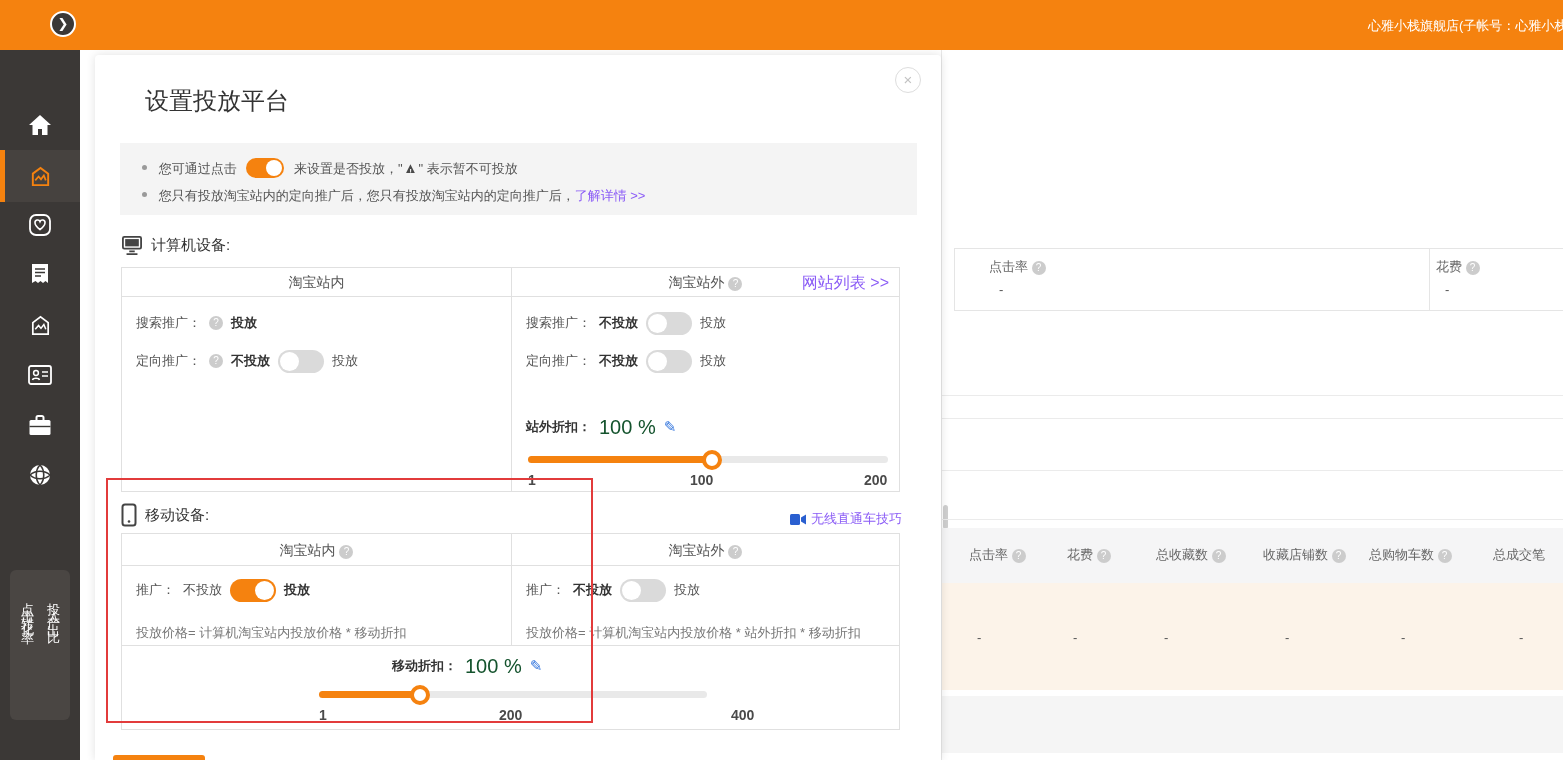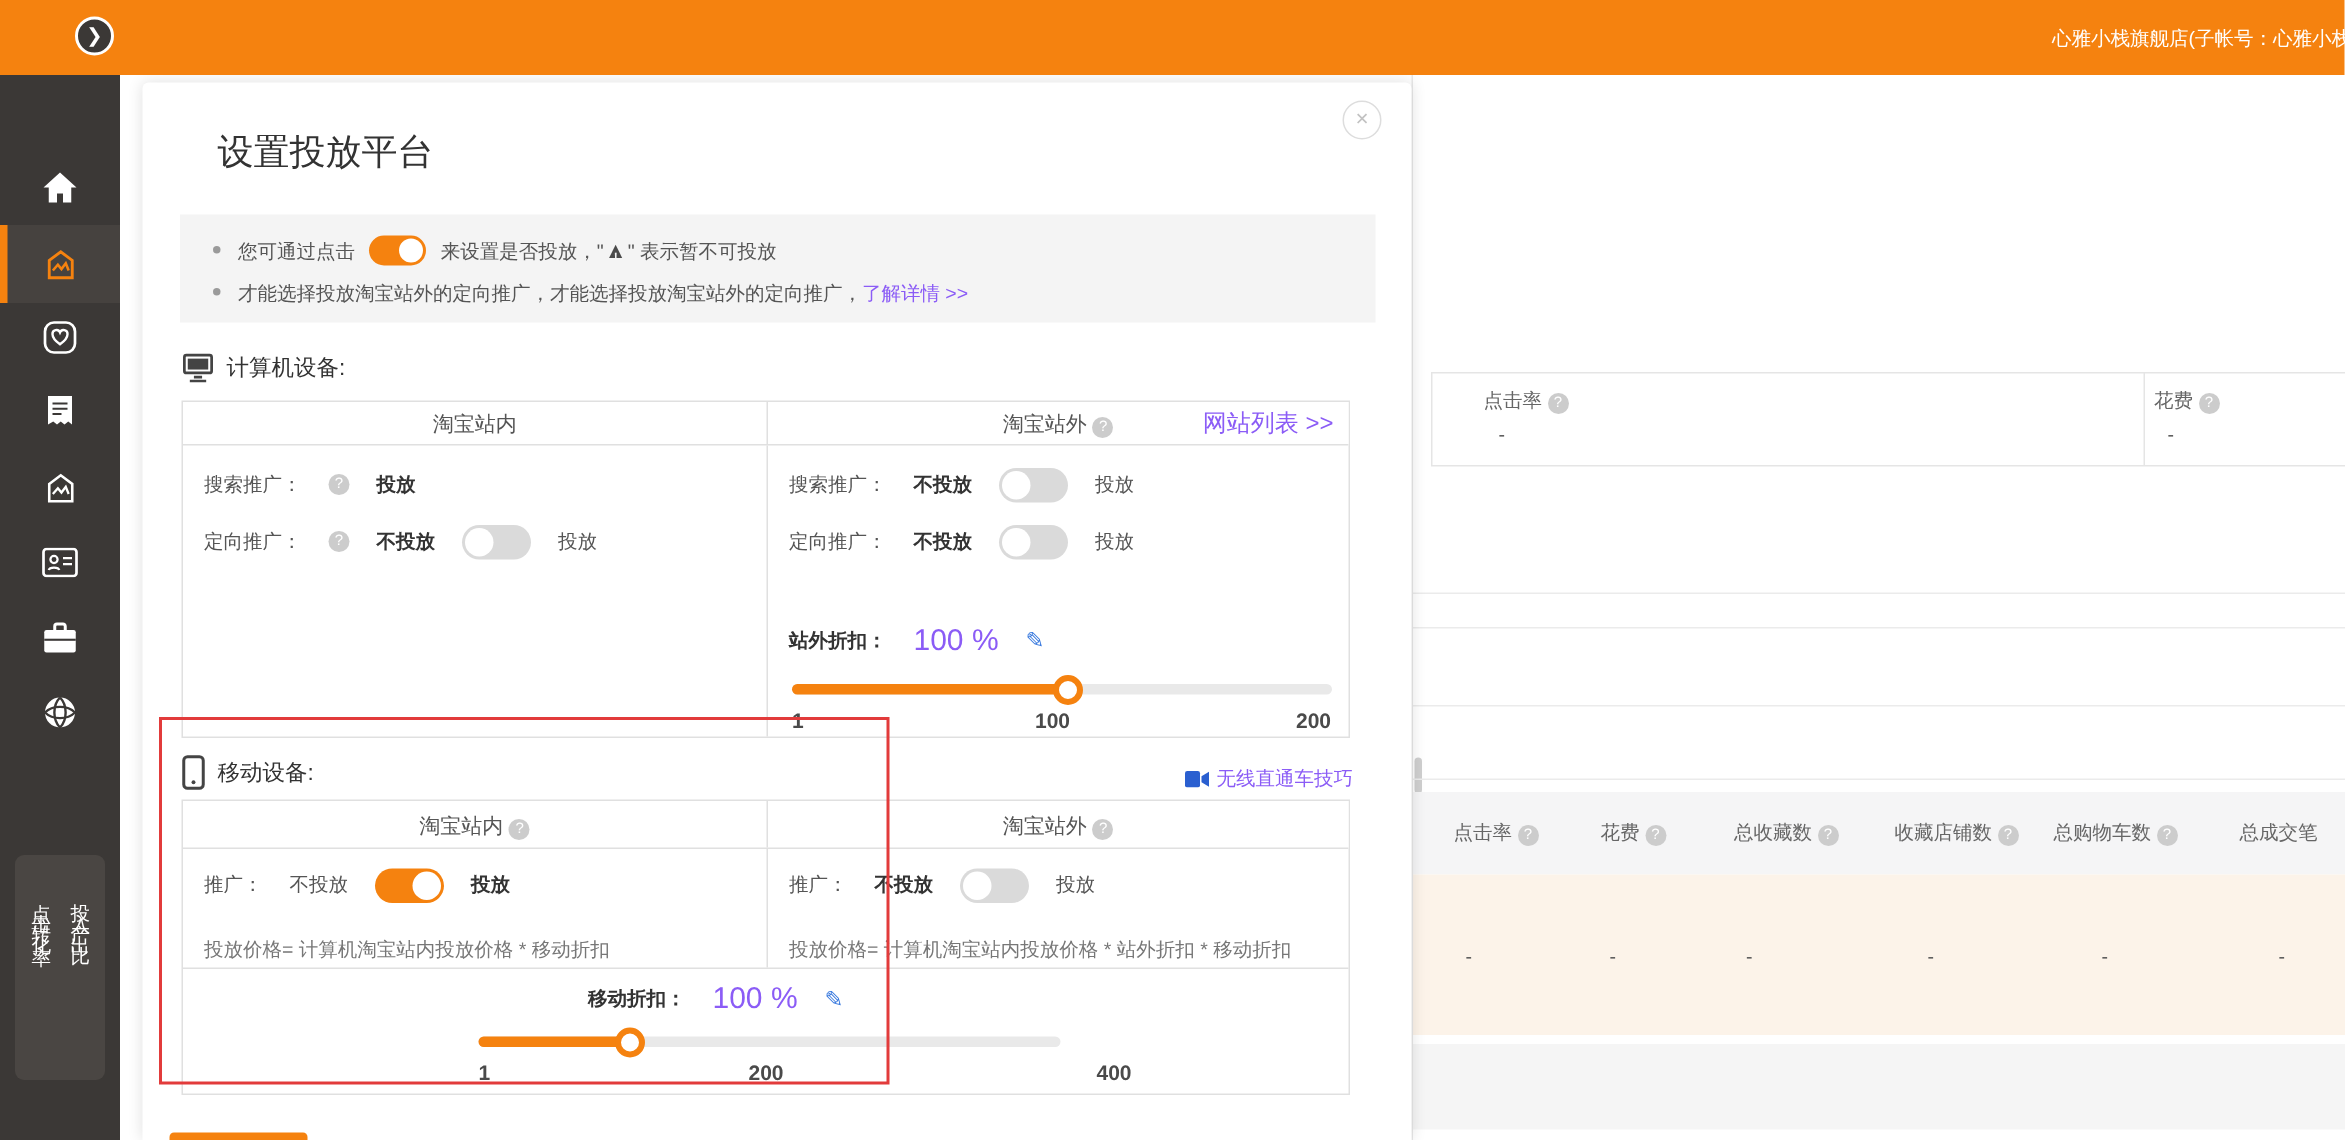--- a/index.html
+++ b/index.html
@@ -44,27 +44,27 @@
   .sec-title { position:absolute; font-size:15px; color:#333; display:flex; align-items:center; gap:8px; }
   .ptable { position:absolute; left:26px; width:779px; border:1px solid #e0e0e0; font-size:13px; color:#555; }
   .thead { display:flex; border-bottom:1px solid #e0e0e0; background:#fff; }
   .hcell { text-align:center; color:#555; font-size:14px; position:relative; }
   .hcell.l { width:390px; border-right:1px solid #e0e0e0; }
   .hcell.r { flex:1; }
   .tbody { display:flex; position:relative; }
   .cell-l { width:390px; border-right:1px solid #e0e0e0; position:relative; }
   .cell-r { flex:1; position:relative; }
   .bold { font-weight:bold; color:#333; }
-  .rowline { position:absolute; left:14px; white-space:nowrap; height:24px; display:flex; align-items:center; gap:18px; }
+  .rowline { position:absolute; left:14px; white-space:nowrap; height:24px; display:flex; align-items:center; gap:8px; }
   .formula { color:#777; }
 
   .help { display:inline-block; width:14px; height:14px; border-radius:50%; background:#ccc; color:#fff;
     font-size:10px; line-height:14px; text-align:center; cursor:pointer; }
   .pencil { color:#3577de; font-size:15px; cursor:pointer; }
-  .disc-val { color:#8b5cf6; font-size:20px; }
+  .disc-val { color:#14532d; font-size:20px; }
 
   .toggle { display:inline-block; position:relative; width:46px; height:23px; border-radius:12px; cursor:pointer; vertical-align:middle; }
   .toggle.on { background:#f5820f; }
   .toggle.off { background:#dadada; }
   .toggle .knob { position:absolute; top:2px; width:19px; height:19px; border-radius:50%; background:#fff; }
   .toggle.on .knob { right:2px; }
   .toggle.off .knob { left:2px; }
   .toggle.sm { width:38px; height:20px; vertical-align:-5px; margin:0 6px; }
   .toggle.sm .knob { width:16px; height:16px; }
 
@@ -148,21 +148,21 @@
 
   <div id="notes">
     <div class="note-line">
       <span class="bullet"></span>
       <span>您可通过点击</span>
       <span class="toggle on sm"><span class="knob"></span></span>
       <span>来设置是否投放，"</span><span class="warn-tri">▲<i>!</i></span><span>" 表示暂不可投放</span>
     </div>
     <div class="note-line">
       <span class="bullet"></span>
-      <span>才能选择投放淘宝站外的定向推广，才能选择投放淘宝站外的定向推广，</span><a class="blue">了解详情 &gt;&gt;</a>
+      <span>您只有投放淘宝站内的定向推广后，您只有投放淘宝站内的定向推广后，</span><a class="blue">了解详情 &gt;&gt;</a>
     </div>
   </div>
 
   <div class="sec-title" style="left:26px; top:180px;">
     <svg width="22" height="20" viewBox="0 0 24 22">
       <rect x="2" y="2" width="20" height="13" rx="1.5" fill="none" stroke="#444" stroke-width="2"></rect>
       <rect x="4.5" y="4.5" width="15" height="8" fill="#444"></rect>
       <path d="M9 18 h6 M6 21 h12" stroke="#444" stroke-width="2" fill="none"></path>
     </svg>
     <span>计算机设备:</span>

